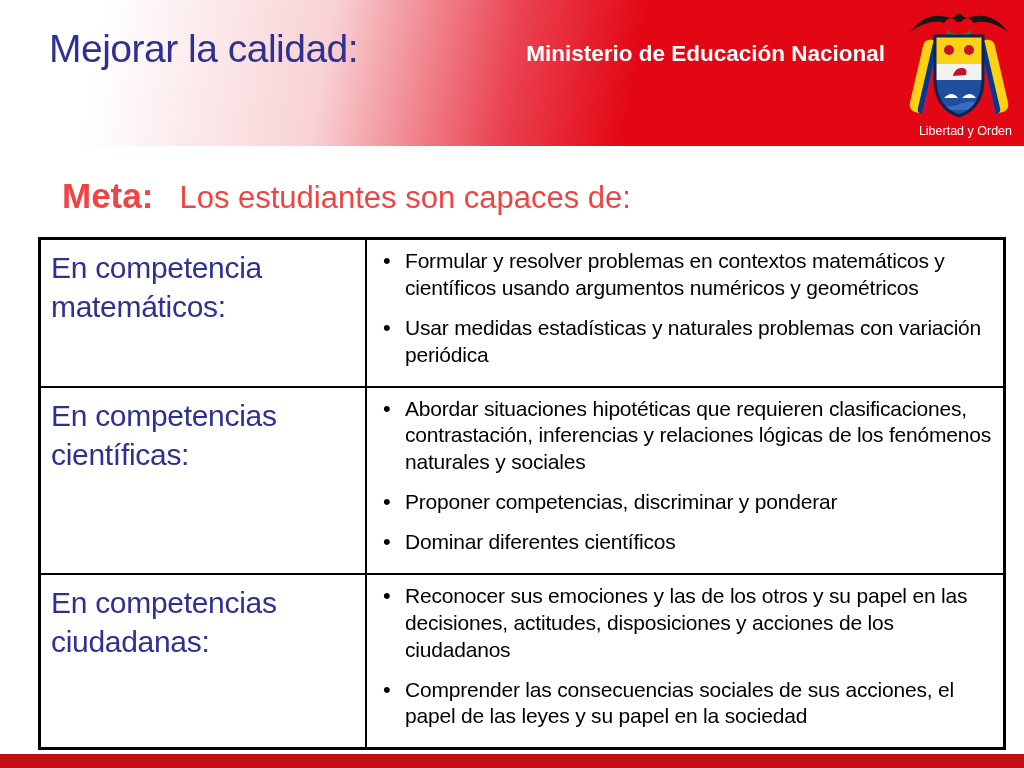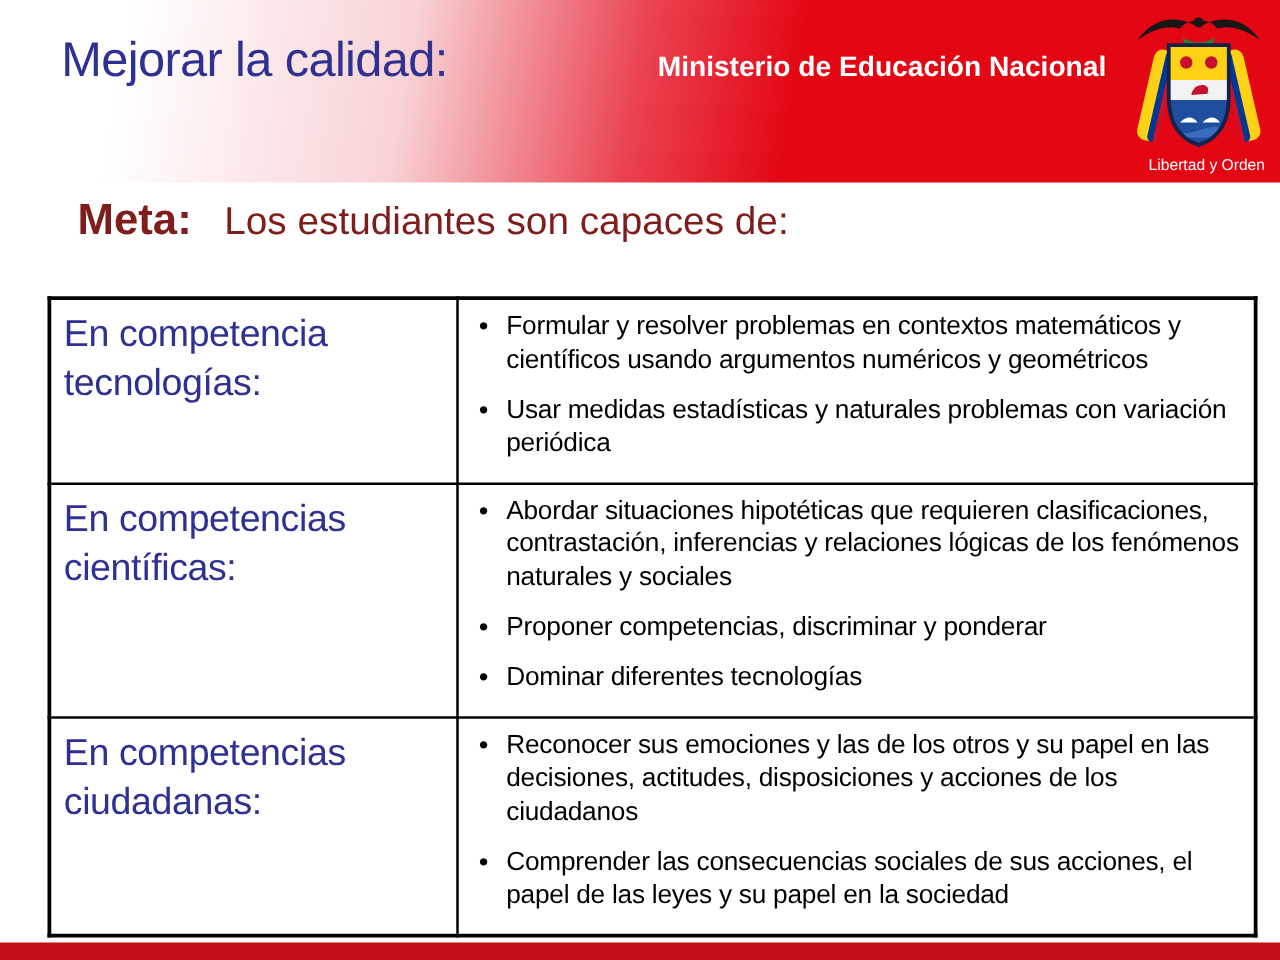--- a/index.html
+++ b/index.html
@@ -22,21 +22,21 @@
   .ministry .mname{font-size:22.5px;font-weight:bold;line-height:1.2;margin-left:40px;}
   .ministry .mcountry{font-size:19px;line-height:1.35;}
   .crest{
     position:absolute;right:12px;top:6px;width:106px;height:138px;text-align:right;
   }
   .crest .motto{
     color:#ffffff;font-size:12.5px;margin-top:-4px;white-space:nowrap;
   }
   
   .meta-line{
-    position:absolute;left:62px;top:156px;color:#7f1d1d;white-space:nowrap;
+    position:absolute;left:62px;top:176px;color:#ef4444;white-space:nowrap;
   }
   .meta-label{font-size:35px;font-weight:bold;margin-right:26px;}
   .meta-text{font-size:31px;}
   
   table.goals{
     position:absolute;left:38px;top:237px;width:968px;height:479px;
     border-collapse:collapse;table-layout:fixed;background:#ffffff;
   }
   table.goals td{
     border:2px solid #000;vertical-align:top;
@@ -110,32 +110,32 @@
   </div>
 </div>
 
 <div class="meta-line">
   <span class="meta-label">Meta:</span><span class="meta-text">Los estudiantes son capaces de:</span>
 </div>
 
 <table class="goals">
   <tbody>
       <tr style="height:148px;">
-    <td class="rowhead">En competencia tecnologías:</td>
+    <td class="rowhead">En competencia matemáticos:</td>
     <td class="rowbody">
       <div class="bullet">Formular y resolver problemas en contextos matemáticos y científicos usando argumentos numéricos y geométricos</div>
       <div class="bullet">Usar medidas estadísticas y naturales problemas con variación periódica</div>
     </td>
   </tr>
   <tr style="height:180px;">
     <td class="rowhead">En competencias científicas:</td>
     <td class="rowbody">
       <div class="bullet">Abordar situaciones hipotéticas que requieren clasificaciones, contrastación, inferencias y relaciones lógicas de los fenómenos naturales y sociales</div>
       <div class="bullet">Proponer competencias, discriminar y ponderar</div>
-      <div class="bullet">Dominar diferentes tecnologías</div>
+      <div class="bullet">Dominar diferentes científicos</div>
     </td>
   </tr>
   <tr style="height:151px;">
     <td class="rowhead">En competencias ciudadanas:</td>
     <td class="rowbody">
       <div class="bullet">Reconocer sus emociones y las de los otros y su papel en las decisiones, actitudes, disposiciones y acciones de los ciudadanos</div>
       <div class="bullet">Comprender las consecuencias sociales de sus acciones, el papel de las leyes y su papel en la sociedad</div>
     </td>
   </tr>
 </tbody>

